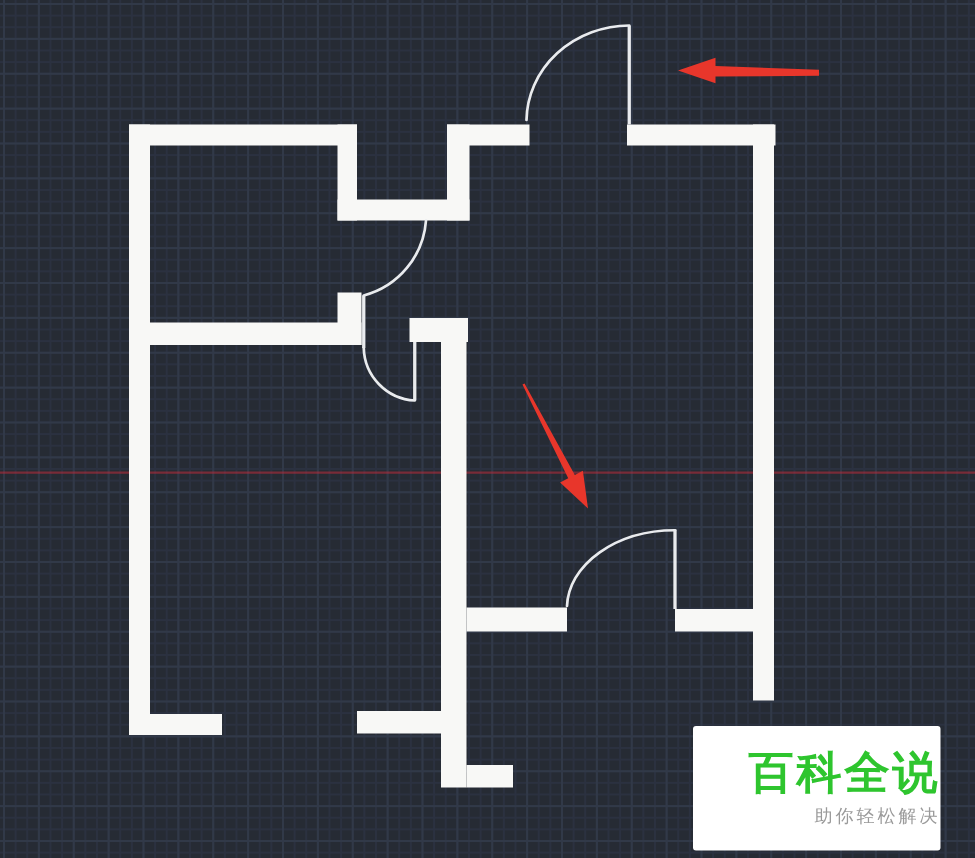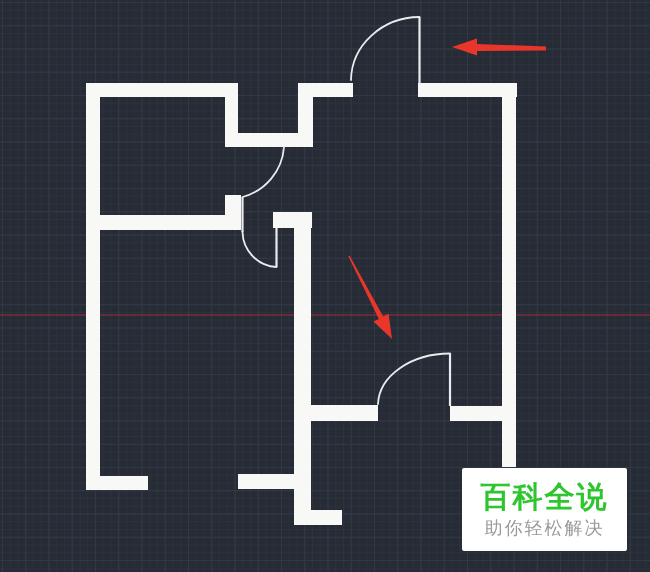--- a/index.html
+++ b/index.html
@@ -13,29 +13,30 @@
       linear-gradient(#313948 1px, transparent 1px),
       linear-gradient(90deg, #313948 1px, transparent 1px),
       linear-gradient(#2B3140 1px, transparent 1px),
       linear-gradient(90deg, #2B3140 1px, transparent 1px);
     background-size:23.25px 23.25px,23.25px 23.25px,7.75px 7.75px,7.75px 7.75px;
     background-position:2px 2px;
   }
   #plan-svg{position:absolute;left:0;top:0;}
   .watermark{
     position:absolute;
-    display:flex;flex-direction:column;align-items:center;justify-content:center;
+    display:flex;flex-direction:column;align-items:flex-end;justify-content:center;
     background:#ffffff;border-radius:2px;
     line-height:1.05;
+    margin-top:16px;
   }
   .watermark .wm-title{
     font-weight:bold;font-size:30px;letter-spacing:2px;
   }
   .watermark .wm-subtitle{
-    font-size:18px;margin-top:6px;letter-spacing:2px;
+    font-size:12px;margin-top:6px;letter-spacing:2px;
   }
 </style>
 </head>
 <body>
 
 <div id="viewport">
   <svg id="plan-svg" width="650" height="572" viewBox="0 0 650 572">
     <line id="axis-line" x1="0" x2="650" y1="315" y2="315" stroke="rgba(190,44,58,0.55)" stroke-width="1.5"></line>
     <g id="walls-group">
         <rect x="86" y="83" width="14" height="407" fill="#F8F8F6"></rect>

